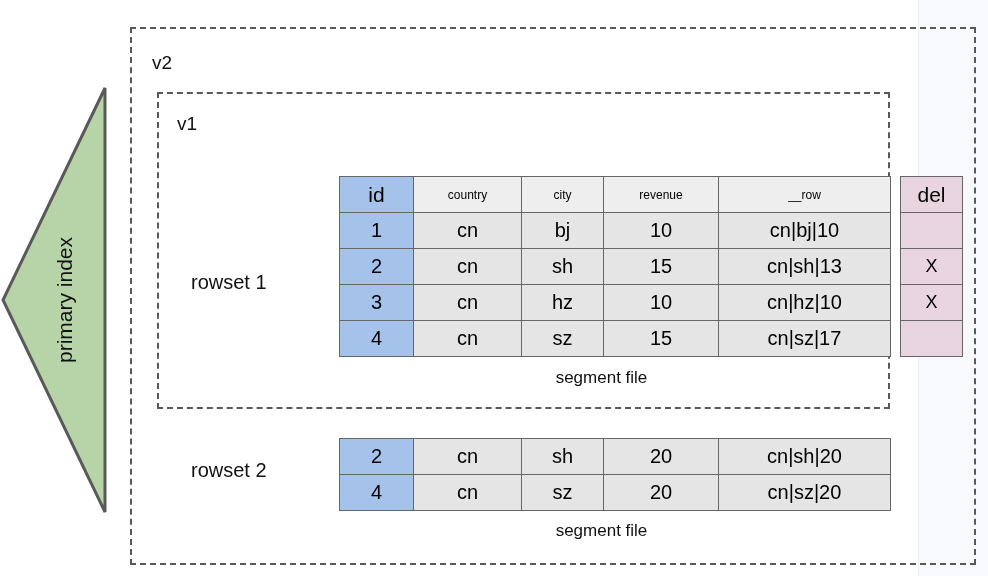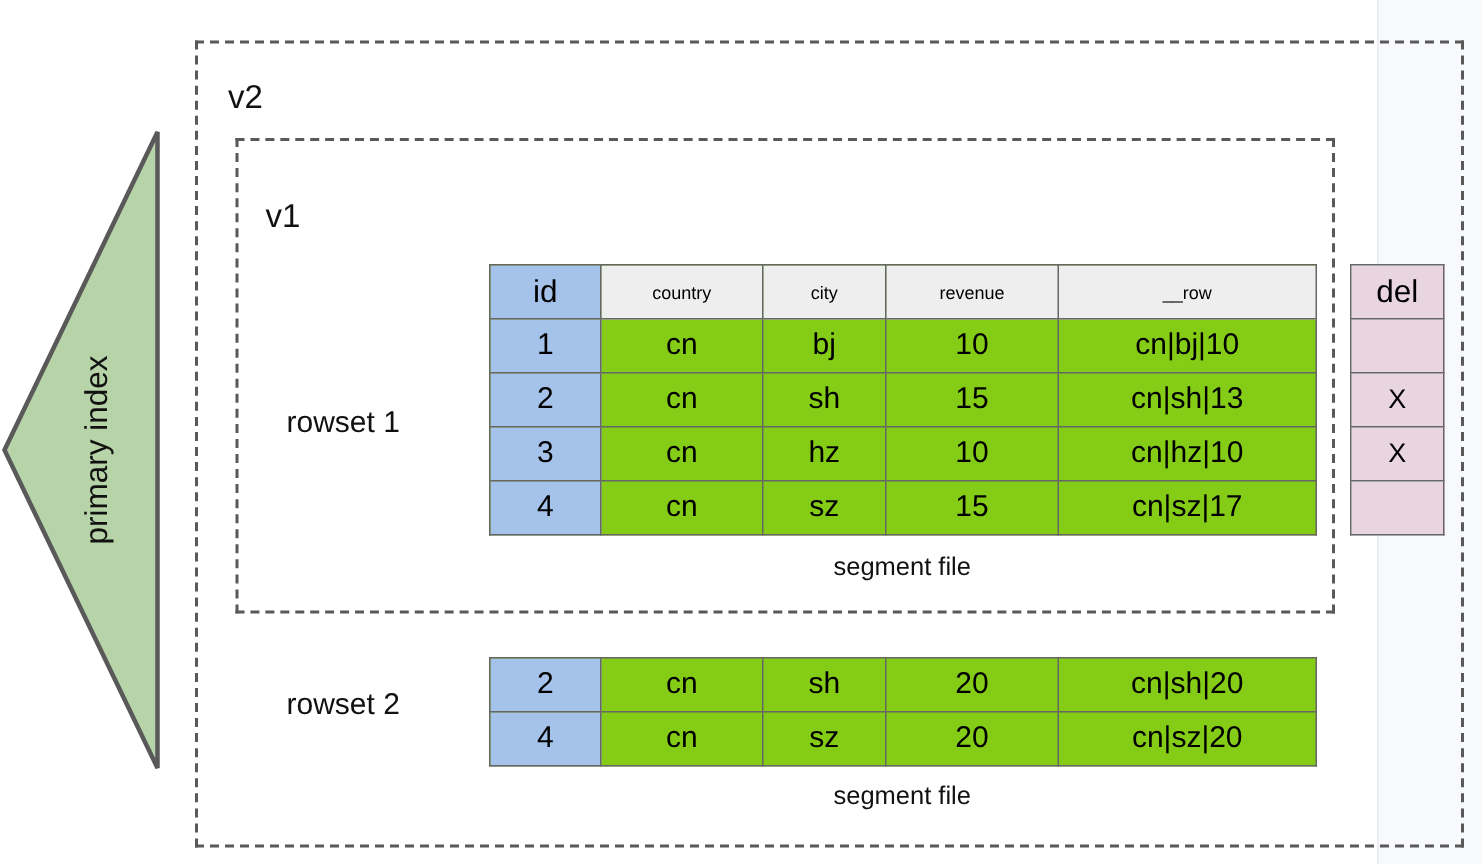--- a/index.html
+++ b/index.html
@@ -76,43 +76,44 @@
     height: 538px;
   }
   .vbox-v1 {
     left: 157px;
     top: 92px;
     width: 733px;
     height: 317px;
   }
   .vlabel {
     position: absolute;
-    font-size: 22px;
+    font-size: 19px;
     color: #111111;
     white-space: nowrap;
   }
   .vlabel-v2 { left: 152px; top: 52px; }
-  .vlabel-v1 { left: 177px; top: 113px; margin-top: 18px; }
+  .vlabel-v1 { left: 177px; top: 113px; }
 
   
   .rowset-label {
     position: absolute;
     font-size: 20px;
     color: #111111;
     white-space: nowrap;
   }
   .rowset-label-1 { left: 191px; top: 271px; }
   .rowset-label-2 { left: 191px; top: 459px; }
 
   
   .dtable {
     position: absolute;
     border-collapse: collapse;
     table-layout: fixed;
-    background: #84cc16;
+    background: #e5e5e5;
+    margin-left: 13px;
   }
   .dtable td, .dtable th {
     border: 1px solid #666666;
     text-align: center;
     vertical-align: middle;
     padding: 0;
     font-weight: normal;
     color: #000000;
     height: 36px;
     box-sizing: border-box;

